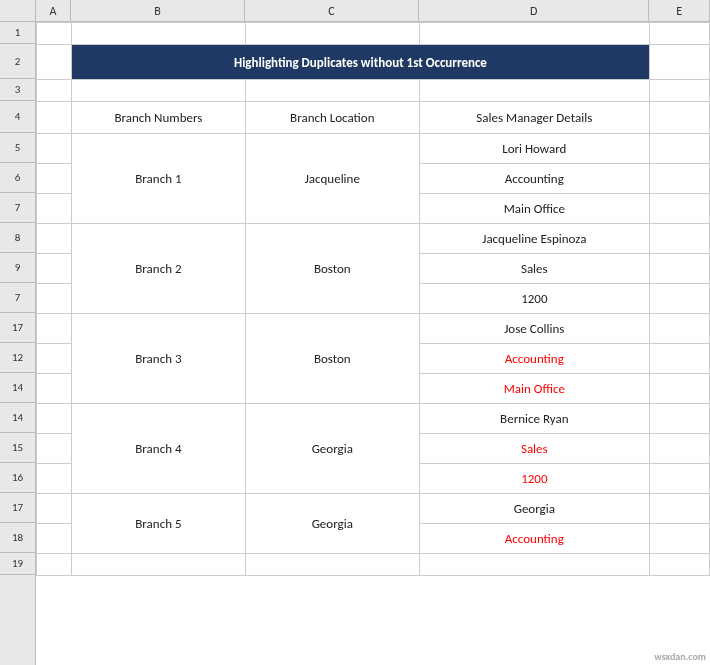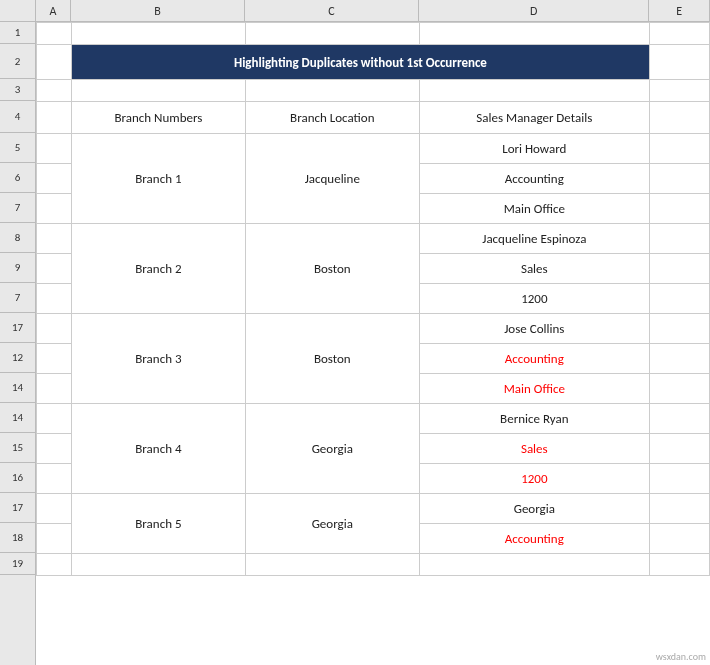--- a/index.html
+++ b/index.html
@@ -115,20 +115,21 @@
     .duplicate {
       color: #ff0000 !important;
     }
 
     .watermark {
       position: absolute;
       bottom: 2px;
       right: 4px;
       font-size: 10px;
       color: #aaa;
+      font-weight: bold;
     }
   </style>
 </head>
 <body>
 
 <div class="spreadsheet-wrapper">
 
   <div class="col-headers">
     <div class="col-header-corner"></div>
     <div class="col-header-cell" style="width:36px">A</div>

